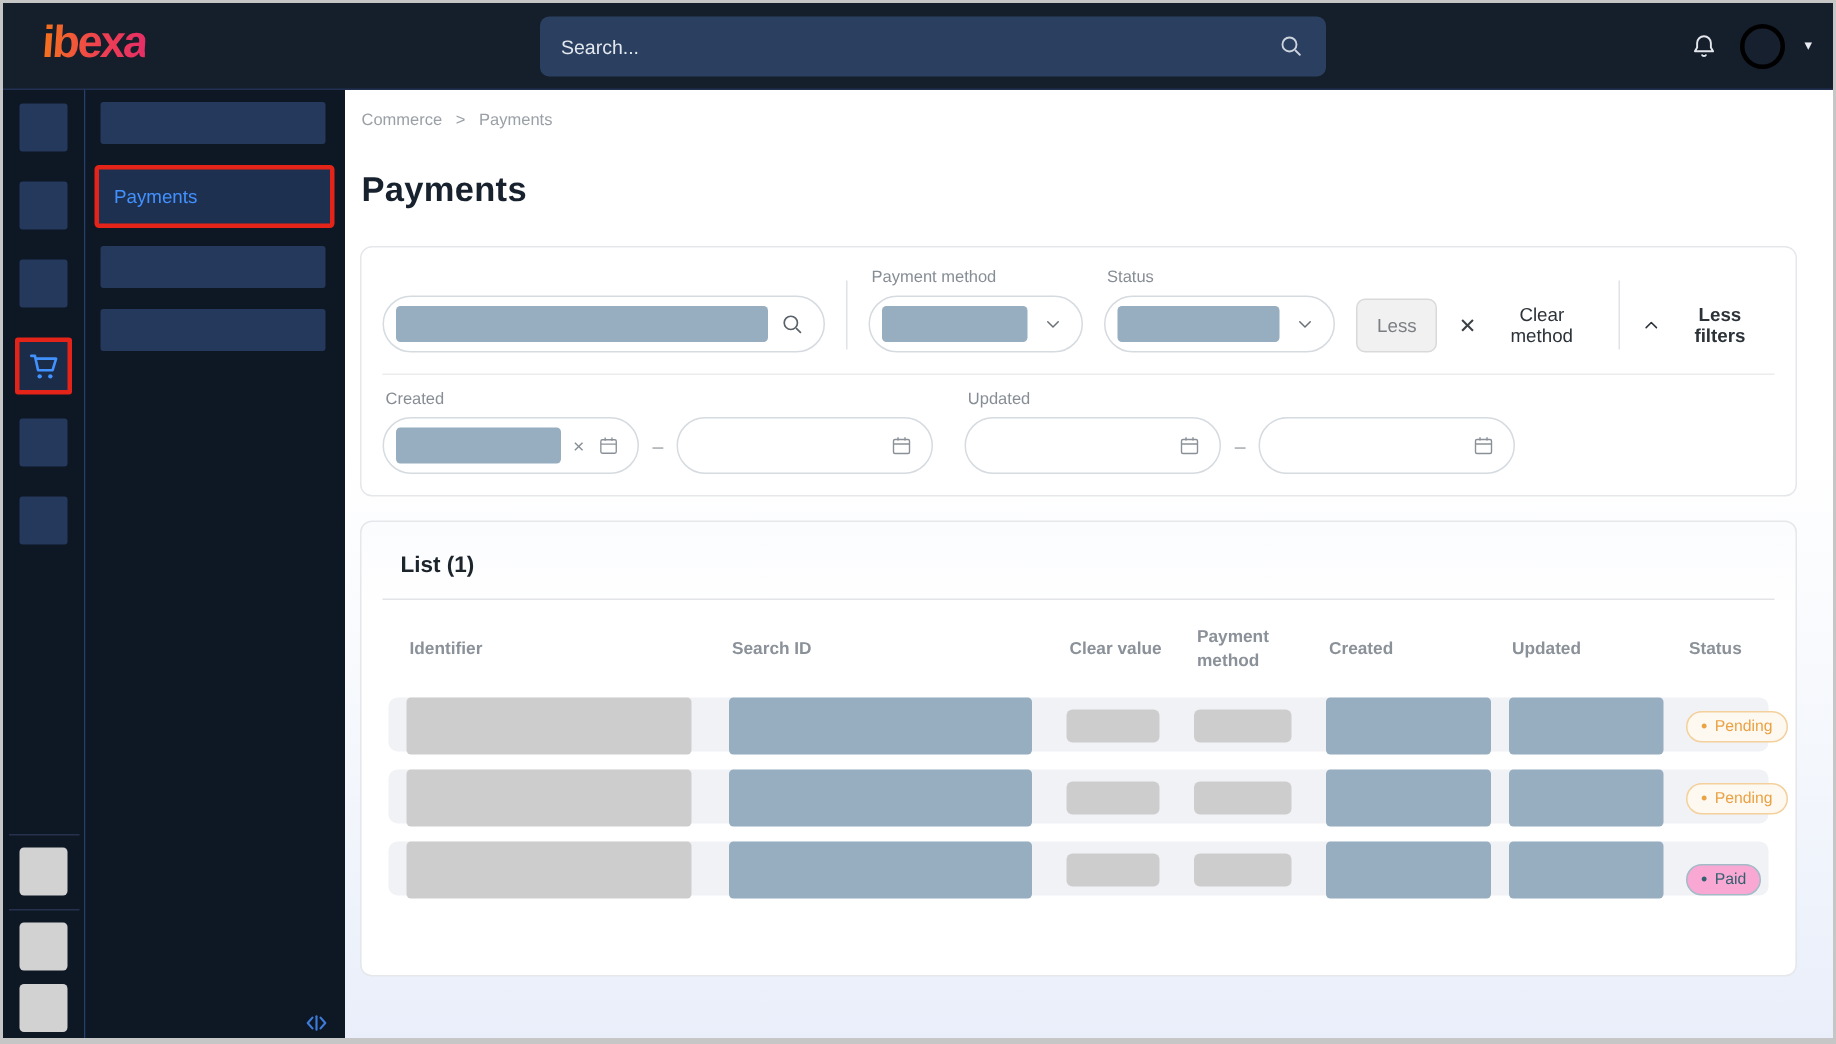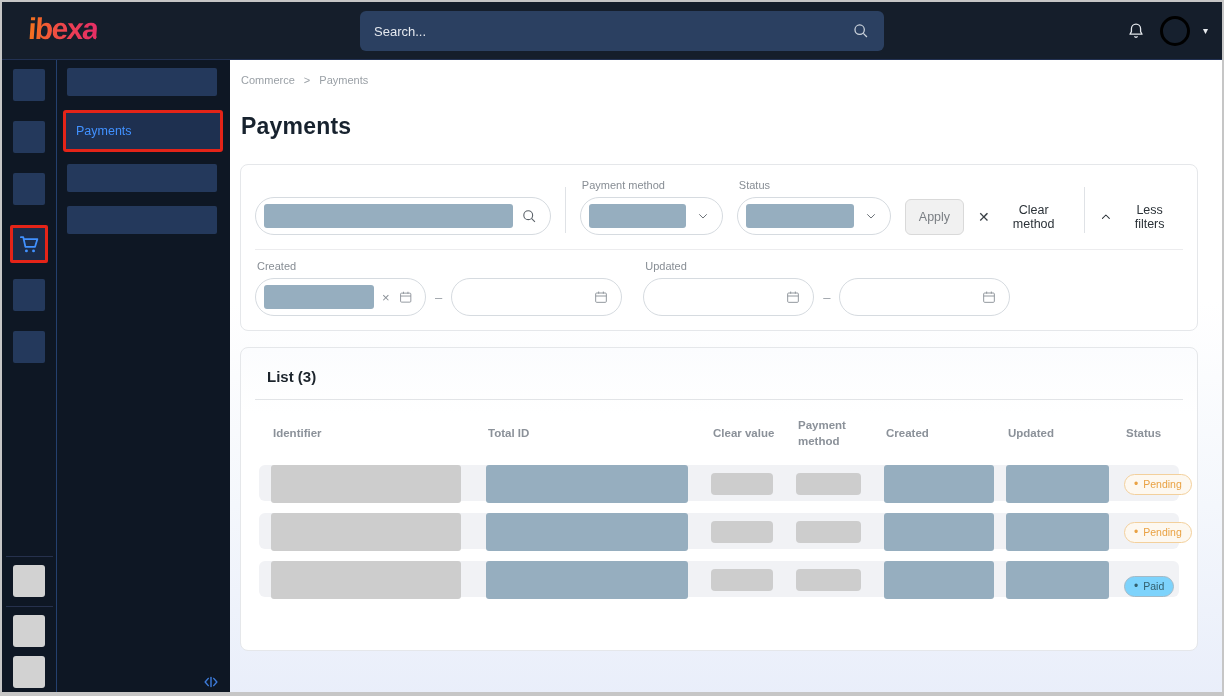--- a/index.html
+++ b/index.html
@@ -124,21 +124,21 @@
     height:36px; padding:0 13px; background:#f1f1f1; border:1px solid #d9d9d9;
     border-radius:6px; color:#7b7f84; font-size:12.5px; cursor:pointer;
     font-family:"Liberation Sans", sans-serif;
   }
   .link-btn {
     display:flex; align-items:center; gap:7px; background:none; border:none;
     font-size:12.5px; color:#2b3238; cursor:pointer; height:36px;
     font-family:"Liberation Sans", sans-serif;
   }
   .link-btn .x-glyph { font-size:14px; color:#3a4046; font-weight:300; }
-  .link-btn.bold { font-weight:400; margin-right:4px;justify-content:center; }
+  .link-btn.bold { font-weight:700; margin-right:4px;justify-content:center; }
   .push-right { margin-left:auto; }
 
   .filter-divider { height:1px; background:#ececee; margin:14px 0 10px 0; }
 
   .filter-row2 { display:flex; align-items:flex-end; gap:9px; }
   .dates { display:flex; align-items:center; gap:9px; }
   .date-field {
     width:171px; height:38px; border:1px solid #d6dbe0; border-radius:19px; background:#fff;
     display:flex; align-items:center; padding:0 12px 0 8px; gap:8px;
   }
@@ -171,21 +171,21 @@
   .w-id { width:190px; } .w-order { width:202px; }
   .w-total { width:62px; } .w-method { width:65px; }
   .w-created { width:110px; } .w-updated { width:103px; }
 
   .badge {
     display:inline-flex; align-items:center; gap:5px; padding:3px 9px 4px 9px;
     border:1px solid; border-radius:999px; font-size:10.5px; white-space:nowrap;
   }
   .badge::before { content:"•"; font-size:12px; line-height:1; }
   .badge[data-status="Pending"] { color:#e9a244; border-color:#f3d09c; background:#fdf8f0; }
-  .badge[data-status="Paid"]    { color:#33606e; border-color:#a3bac7; background:#7dd3fc;margin-top:12px; }
+  .badge[data-status="Paid"]    { color:#33606e; border-color:#a3bac7; background:#f9a8d4;margin-top:12px; }
 
   svg.icon { display:block; }
 </style>
 </head>
 <body>
 
 <div class="frame">
 
   <header class="topbar">
     <div class="logo">ibexa</div>
@@ -281,21 +281,21 @@
           <div class="fgroup">
             <span class="flabel">Status</span>
             <div class="select-field st">
               <div class="blk inp"></div>
               <svg class="icon" width="14" height="14" viewBox="0 0 24 24">
                 <polyline points="6,9.5 12,15.5 18,9.5" fill="none" stroke="#6a7076" stroke-width="1.7" stroke-linecap="round" stroke-linejoin="round"></polyline>
               </svg>
             </div>
           </div>
 
-          <button class="apply-btn">Apply</button>
+          <button class="apply-btn">Less</button>
 
           <button class="link-btn">
             <span class="x-glyph">✕</span>
             <span>Clear method</span>
           </button>
 
           <div class="vdiv tall push-right"></div>
 
           <button class="link-btn bold">
             <svg class="icon" width="14" height="14" viewBox="0 0 24 24">
@@ -352,26 +352,26 @@
                   <line x1="8.5" y1="3.8" x2="8.5" y2="7" stroke="#8a9097" stroke-width="1.4"></line>
                   <line x1="15.5" y1="3.8" x2="15.5" y2="7" stroke="#8a9097" stroke-width="1.4"></line>
                 </svg>
               </div>
             </div>
           </div>
         </div>
       </section>
 
       <section class="card list-card">
-        <div class="list-title">List (3)</div>
+        <div class="list-title">List (1)</div>
         <div class="list-divider"></div>
 
         <div class="thead">
           <div class="th">Identifier</div>
-          <div class="th">Total ID</div>
+          <div class="th">Search ID</div>
           <div class="th">Clear value</div>
           <div class="th">Payment method</div>
           <div class="th">Created</div>
           <div class="th">Updated</div>
           <div class="th">Status</div>
         </div>
 
         <div class="trow">
           <div class="cell">
               <div class="blk tall gray w-id"></div>

